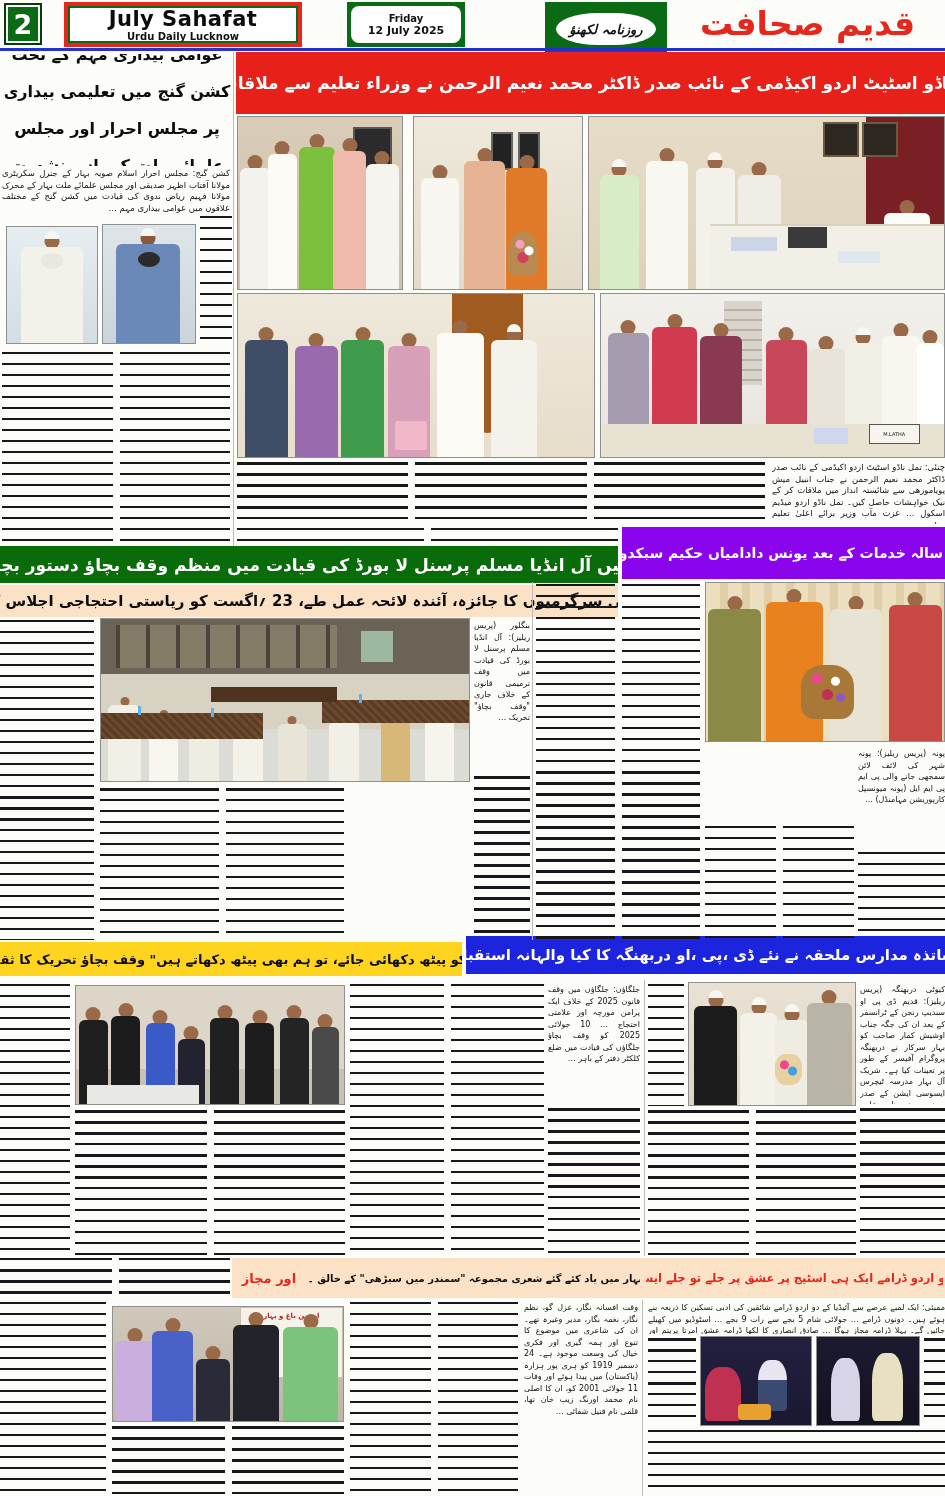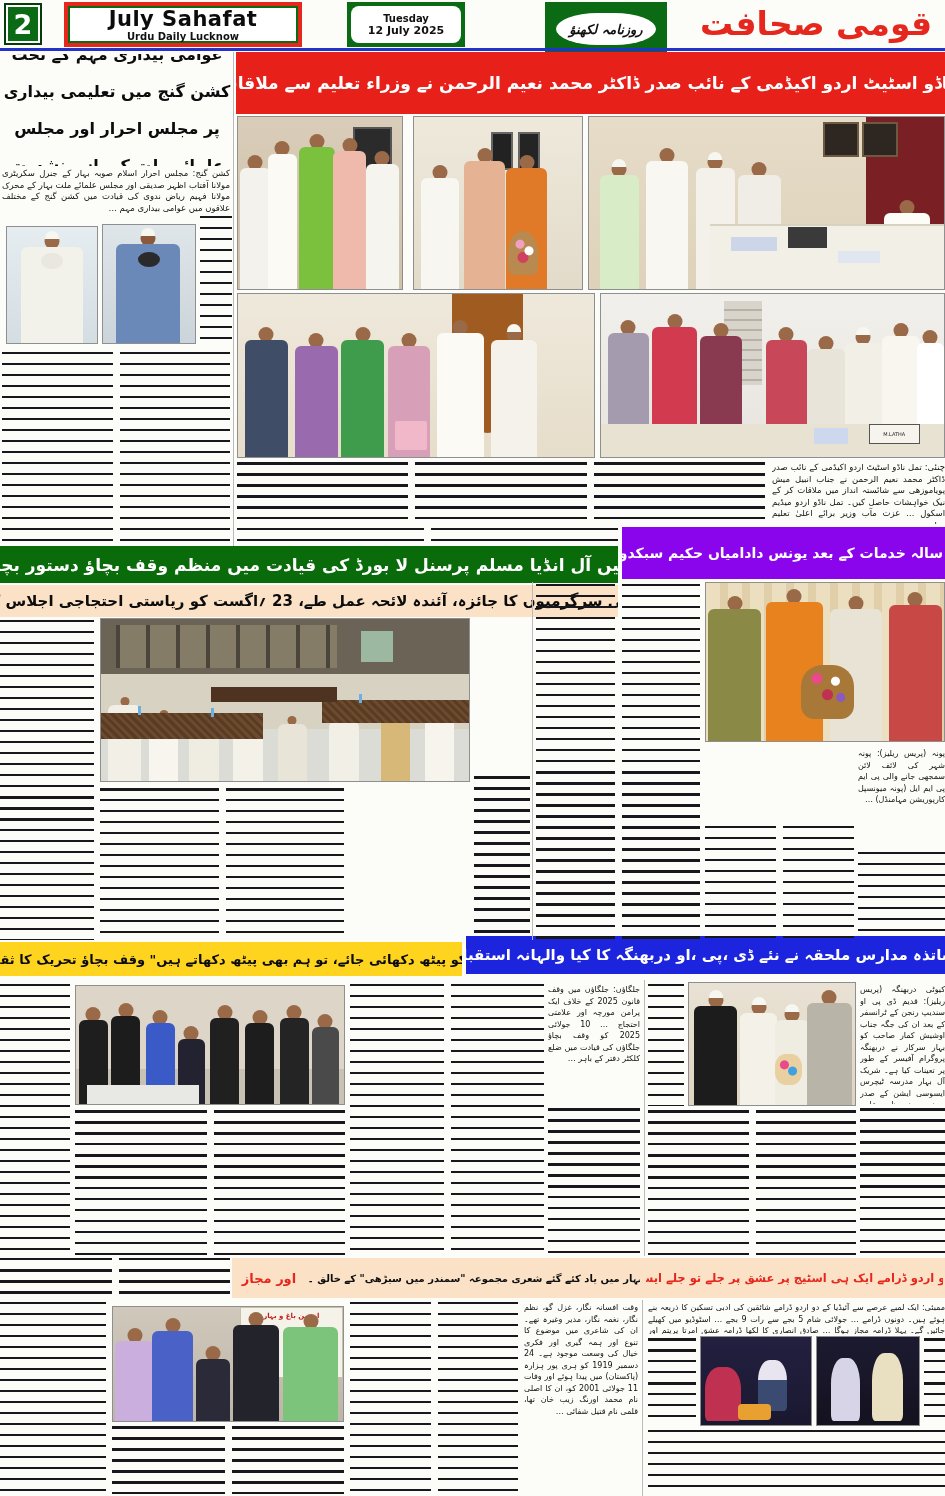--- a/index.html
+++ b/index.html
@@ -54,28 +54,28 @@
 
   <div class="abs" id="m-num">
       <span>2</span>
     </div>
   <div class="abs" id="m-logo">
     <div class="t1">July Sahafat</div>
     <div class="t2">Urdu Daily Lucknow</div>
   </div>
   <div class="abs" id="m-date">
     <div class="inner">
-        <div class="d1">Tuesday</div>
+        <div class="d1">Friday</div>
         <div class="d2">12 July 2025</div>
       </div>
   </div>
   <div class="abs" id="m-ed">
     <div class="inner">روزنامہ لکھنؤ</div>
   </div>
-  <div class="abs" id="m-title">قومی صحافت</div>
+  <div class="abs" id="m-title">قدیم صحافت</div>
   <div class="abs" id="m-rule"></div>
 
   <div class="abs hl" id="h-main">تمل ناڈو اسٹیٹ اردو اکیڈمی کے نائب صدر ڈاکٹر محمد نعیم الرحمن نے وزراء تعلیم سے ملاقات کی</div>
   <div class="abs hl" id="h-kish">عوامی بیداری مہم کے تحت کشن گنج میں تعلیمی بیداری پر مجلس احرار اور مجلس علمائے ملت کی اہم نشست</div>
   <div class="abs hl" id="h-karn">کرناٹک میں آل انڈیا مسلم پرسنل لا بورڈ کی قیادت میں منظم وقف بچاؤ دستور بچاؤ تحریک</div>
   <div class="abs hl" id="h-karn-sub">تحریک کی سرگرمیوں کا جائزہ، آئندہ لائحہ عمل طے، 23 ؍اگست کو ریاستی احتجاجی اجلاس کا اعلان!</div>
   <div class="abs hl" id="h-pune">34 سالہ خدمات کے بعد یونس دادامیاں حکیم سبکدوش</div>
   <div class="abs hl" id="h-jal">جب انصاف کو پیٹھ دکھائی جائے، تو ہم بھی پیٹھ دکھاتے ہیں" وقف بچاؤ تحریک کا ثقافتی احتجاج</div>
   <div class="abs hl" id="h-dar">اساتذہ مدارس ملحقہ نے نئے ڈی ،پی ،او دربھنگہ کا کیا والہانہ استقبال</div>
   <div class="abs" id="strip">
@@ -195,20 +195,21 @@
     <i class="pn s" style="left:62%;width:8%;height:42%;--shirt:#f2efe6"></i>
     <i class="pn s" style="left:76%;width:8%;height:44%;--shirt:#d8b878"></i>
     <i class="pn s" style="left:88%;width:8%;height:46%;--shirt:#f6f4ec"></i>
     <span class="blk" style="left:0;top:58%;width:44%;height:16%;background:repeating-linear-gradient(45deg,#5a3c24 0 3px,#6b4a2e 3px 6px)"></span>
     <span class="blk" style="left:60%;top:50%;width:40%;height:14%;background:repeating-linear-gradient(45deg,#5a3c24 0 3px,#6b4a2e 3px 6px)"></span>
     <span class="blk" style="left:30%;top:42%;width:34%;height:9%;background:#4e3420"></span>
     <span class="blk" style="left:10%;top:54%;width:3px;height:9px;background:#6ab0e0"></span>
     <span class="blk" style="left:30%;top:55%;width:3px;height:9px;background:#6ab0e0"></span>
     <span class="blk" style="left:70%;top:46%;width:3px;height:9px;background:#6ab0e0"></span>
   </div>
+  <div class="rt" style="left:474px;top:620px;width:56px;height:150px;font-size:8px">بنگلور (پریس ریلیز): آل انڈیا مسلم پرسنل لا بورڈ کی قیادت میں وقف ترمیمی قانون کے خلاف جاری "وقف بچاؤ" تحریک …</div>
   <div class="tx" style="left:474px;top:776px;width:56px;height:164px">
       <div class="c"></div>
     </div>
   <div class="tx" style="left:100px;top:788px;width:244px;height:150px">
       <div class="c"></div>
       <div class="c"></div>
     </div>
   <div class="vs" style="left:532px;top:582px;height:358px"></div>
 
   <div class="tx" style="left:536px;top:584px;width:164px;height:356px">

